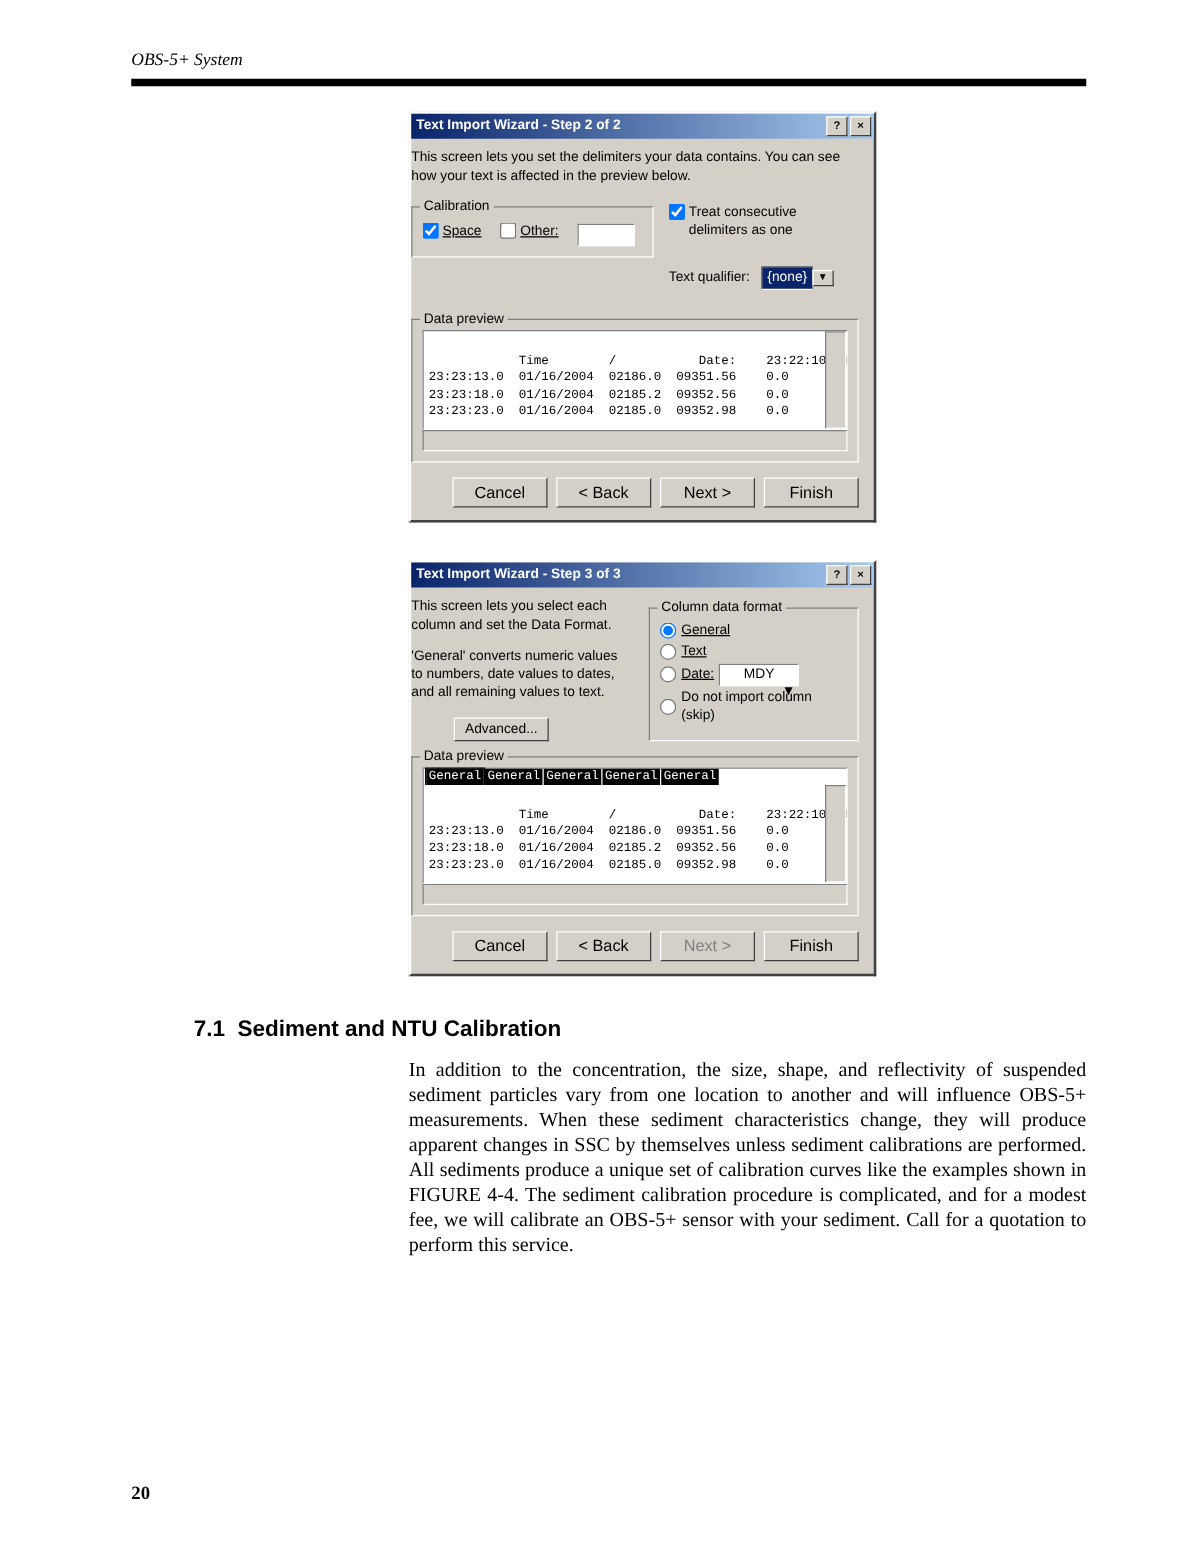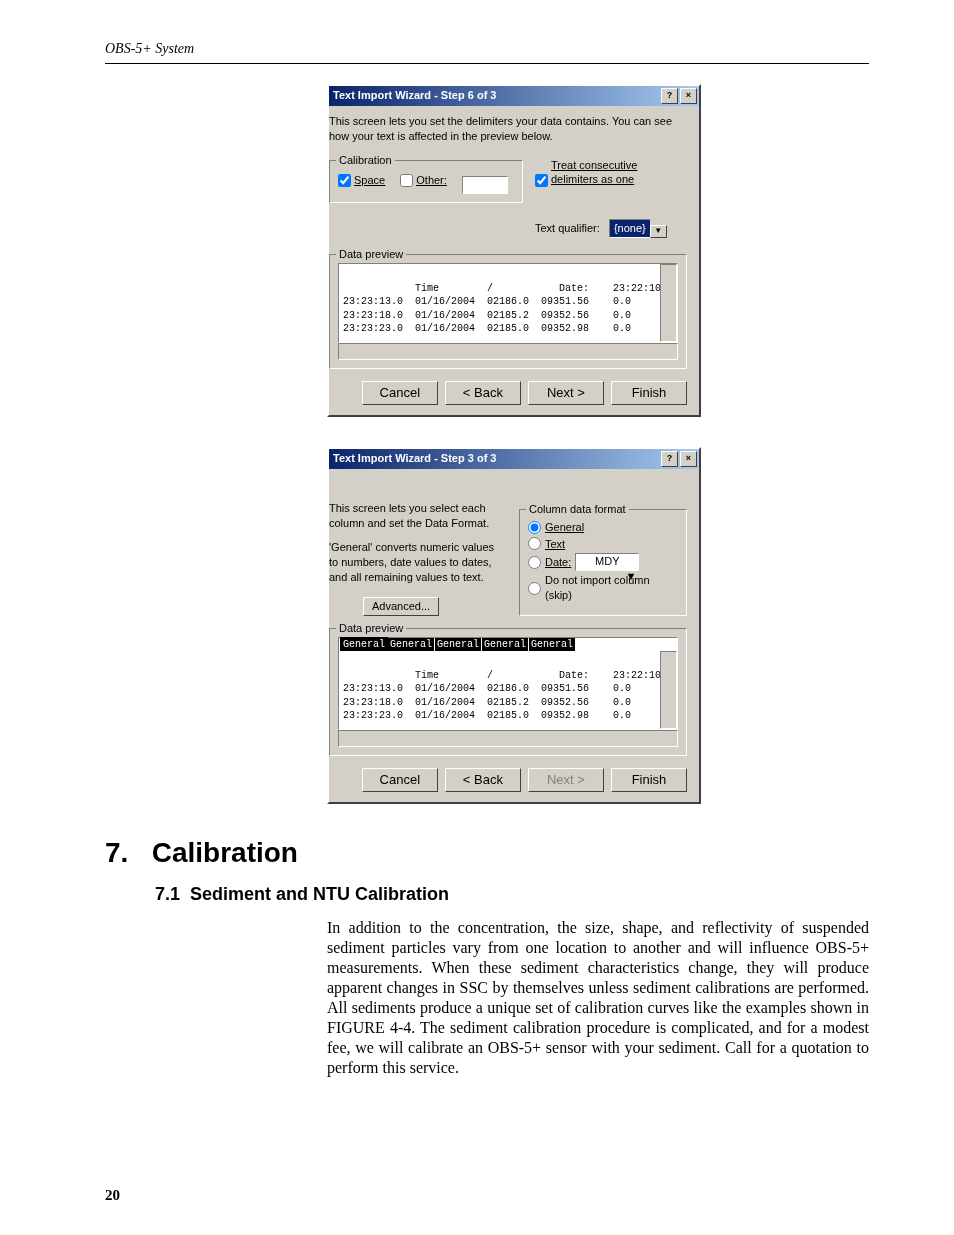--- a/index.html
+++ b/index.html
@@ -14,21 +14,21 @@
   }
   .page {
     padding: 40px 85px 40px 105px;
     box-sizing: border-box;
     min-height: 1235px;
     position: relative;
   }
   .header-line {
     font-style: italic;
     font-size: 14px;
-    border-bottom: 1px solid #000000;
+    border-bottom: 6px solid #000000;
     padding-bottom: 4px;
     margin-bottom: 20px;
   }
   .screenshots {
     margin-left: 222px;
   }
   
   .dlg {
     background: #d4d0c8;
     border: 2px solid #fff;
@@ -63,32 +63,32 @@
     border-right-color:#fff;border-bottom-color:#fff;
     padding:8px;
     position:relative;
     margin-top:8px;
   }
   .groove-label{
     position:absolute;top:-8px;left:6px;
     background:#d4d0c8;
     padding:0 3px;
   }
-  .chk{display:inline-flex;align-items:flex-end;margin-right:12px;text-decoration:underline;}
+  .chk{display:inline-flex;align-items:flex-start;margin-right:12px;}
   .chk input{margin:0 3px 0 0;}
   .und{text-decoration:underline;}
   .field{
     border:1px solid #808080;
     border-right-color:#fff;border-bottom-color:#fff;
     background:#fff;
     height:16px;width:44px;
     display:inline-block;vertical-align:middle;
   }
   .combo{
-    display:inline-flex;align-items:flex-end;height:33px;
+    display:inline-flex;align-items:center;height:33px;
   }
   .combo .ctxt{
     background:#0a246a;color:#fff;padding:1px 4px;
     border:1px solid #808080;border-right:none;
     border-bottom-color:#fff;
   }
   .combo .cbtn, .combo .cbtn-plain{
     width:15px;
     border:1px solid #fff;
     border-right-color:#404040;border-bottom-color:#404040;
@@ -188,21 +188,21 @@
 </head>
 <body>
 
 <div class="page">
   <div class="header-line">OBS-5+ System</div>
 
   <div class="screenshots">
 
     <div class="dlg">
       <div class="titlebar">
-        <span>Text Import Wizard - Step 6 of 3</span>
+        <span>Text Import Wizard - Step 2 of 2</span>
         <span class="spacer"></span>
         <span class="tbbtn">?</span>
         <span class="tbbtn">×</span>
       </div>
       <div class="dlg-body">
         <div style="margin-bottom:8px;">This screen lets you set the delimiters your data contains.  You can see how your text is affected in the preview below.</div>
 
         <div style="display:flex;gap:12px;align-items:flex-start;">
           <div class="groove" style="flex:0 0 176px;">
             <span class="groove-label">Calibration</span>
@@ -255,21 +255,21 @@
     </div>
 
     <div class="dlg">
       <div class="titlebar">
         <span>Text Import Wizard - Step 3 of 3</span>
         <span class="spacer"></span>
         <span class="tbbtn">?</span>
         <span class="tbbtn">×</span>
       </div>
       <div class="dlg-body">
-        <div style="display:flex;gap:14px;margin-top:24px;">
+        <div style="display:flex;gap:14px;">
           <div style="flex:1;">
             <div>This screen lets you select each column and set the Data Format.</div>
             <div style="margin-top:10px;">'General' converts numeric values to numbers, date values to dates, and all remaining values to text.</div>
             <div style="margin:12px 0 0 34px;">
               <span class="small-btn">Advanced...</span>
             </div>
           </div>
           <div class="groove" style="flex:0 0 150px;">
             <span class="groove-label">Column data format</span>
             <label class="radio">
@@ -318,22 +318,19 @@
           <span class="btn">Cancel</span>
           <span class="btn">&lt; Back</span>
           <span class="btn disabled">Next &gt;</span>
           <span class="btn">Finish</span>
         </div>
       </div>
     </div>
 
   </div>
 
-  <div class="h1">
-    <span>7.</span>&nbsp;&nbsp;&nbsp;<span>Calibration</span>
-  </div>
   <div class="h2">
     <span>7.1</span>&nbsp;&nbsp;<span>Sediment and NTU Calibration</span>
   </div>
   <div class="para">In addition to the concentration, the size, shape, and reflectivity of suspended sediment particles vary from one location to another and will influence OBS-5+ measurements.  When these sediment characteristics change, they will produce apparent changes in SSC by themselves unless sediment calibrations are performed.  All sediments produce a unique set of calibration curves like the examples shown in FIGURE 4-4.  The sediment calibration procedure is complicated, and for a modest fee, we will calibrate an OBS-5+ sensor with your sediment.  Call for a quotation to perform this service.</div>
 
   <div class="pagenum">20</div>
 </div>
 
 </body></html>

